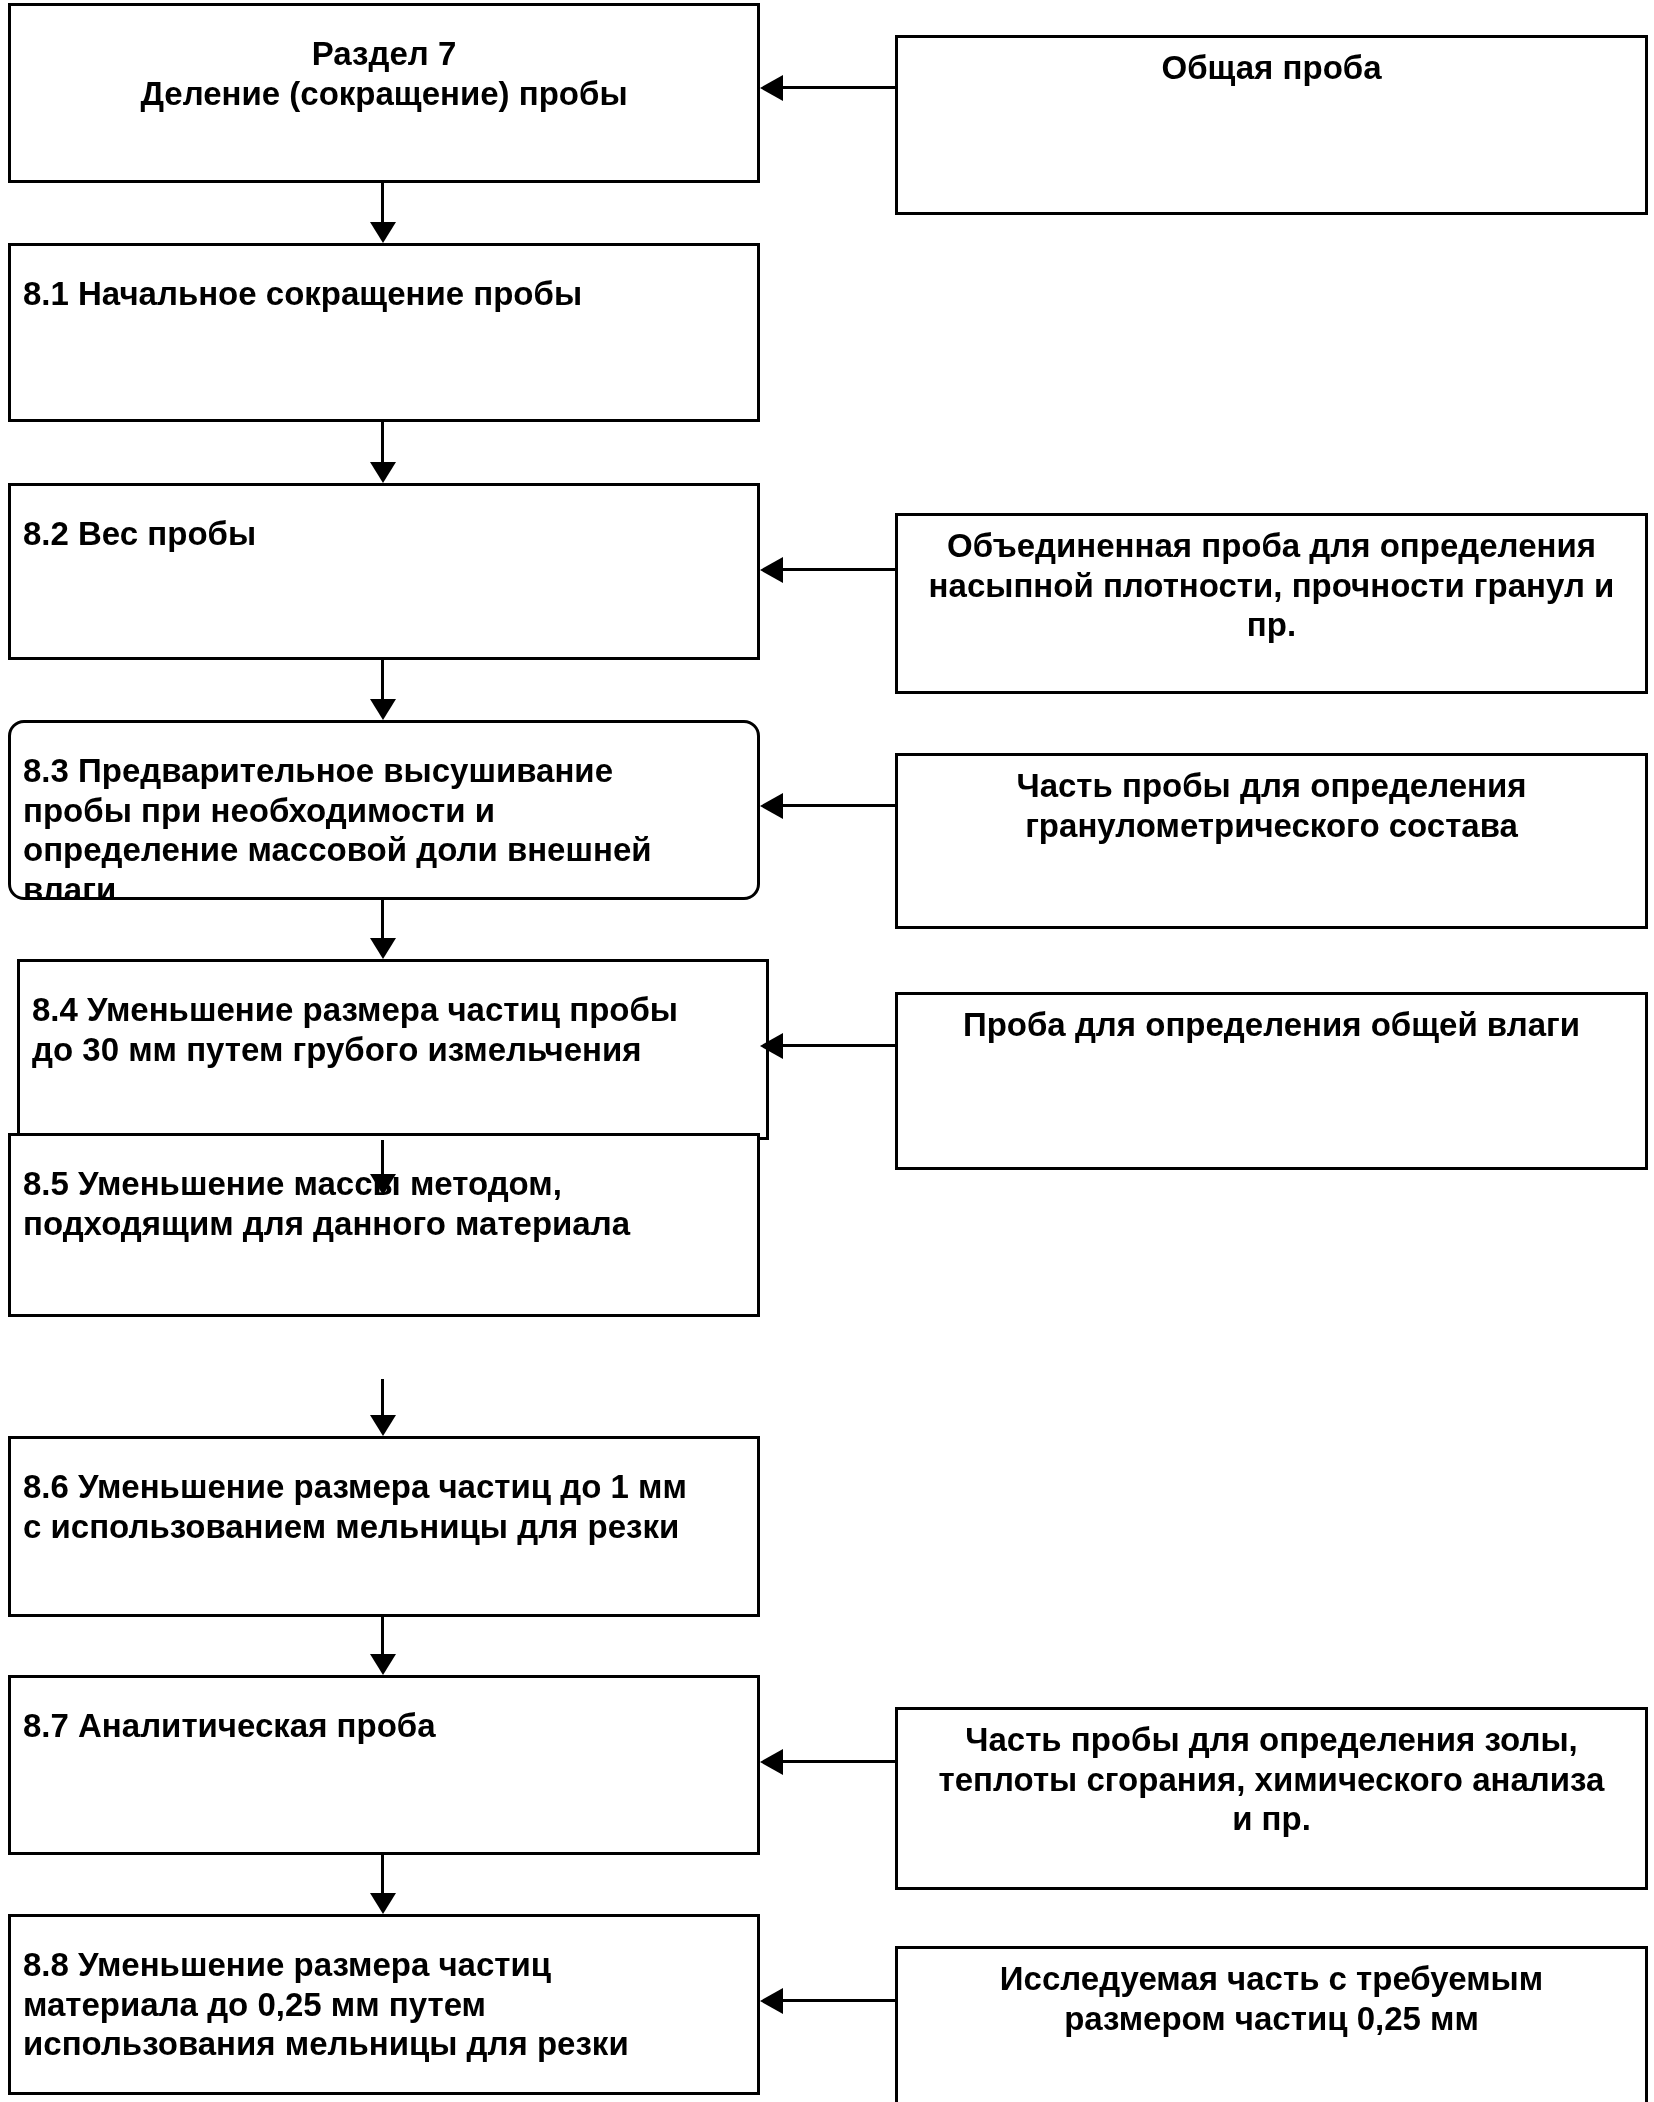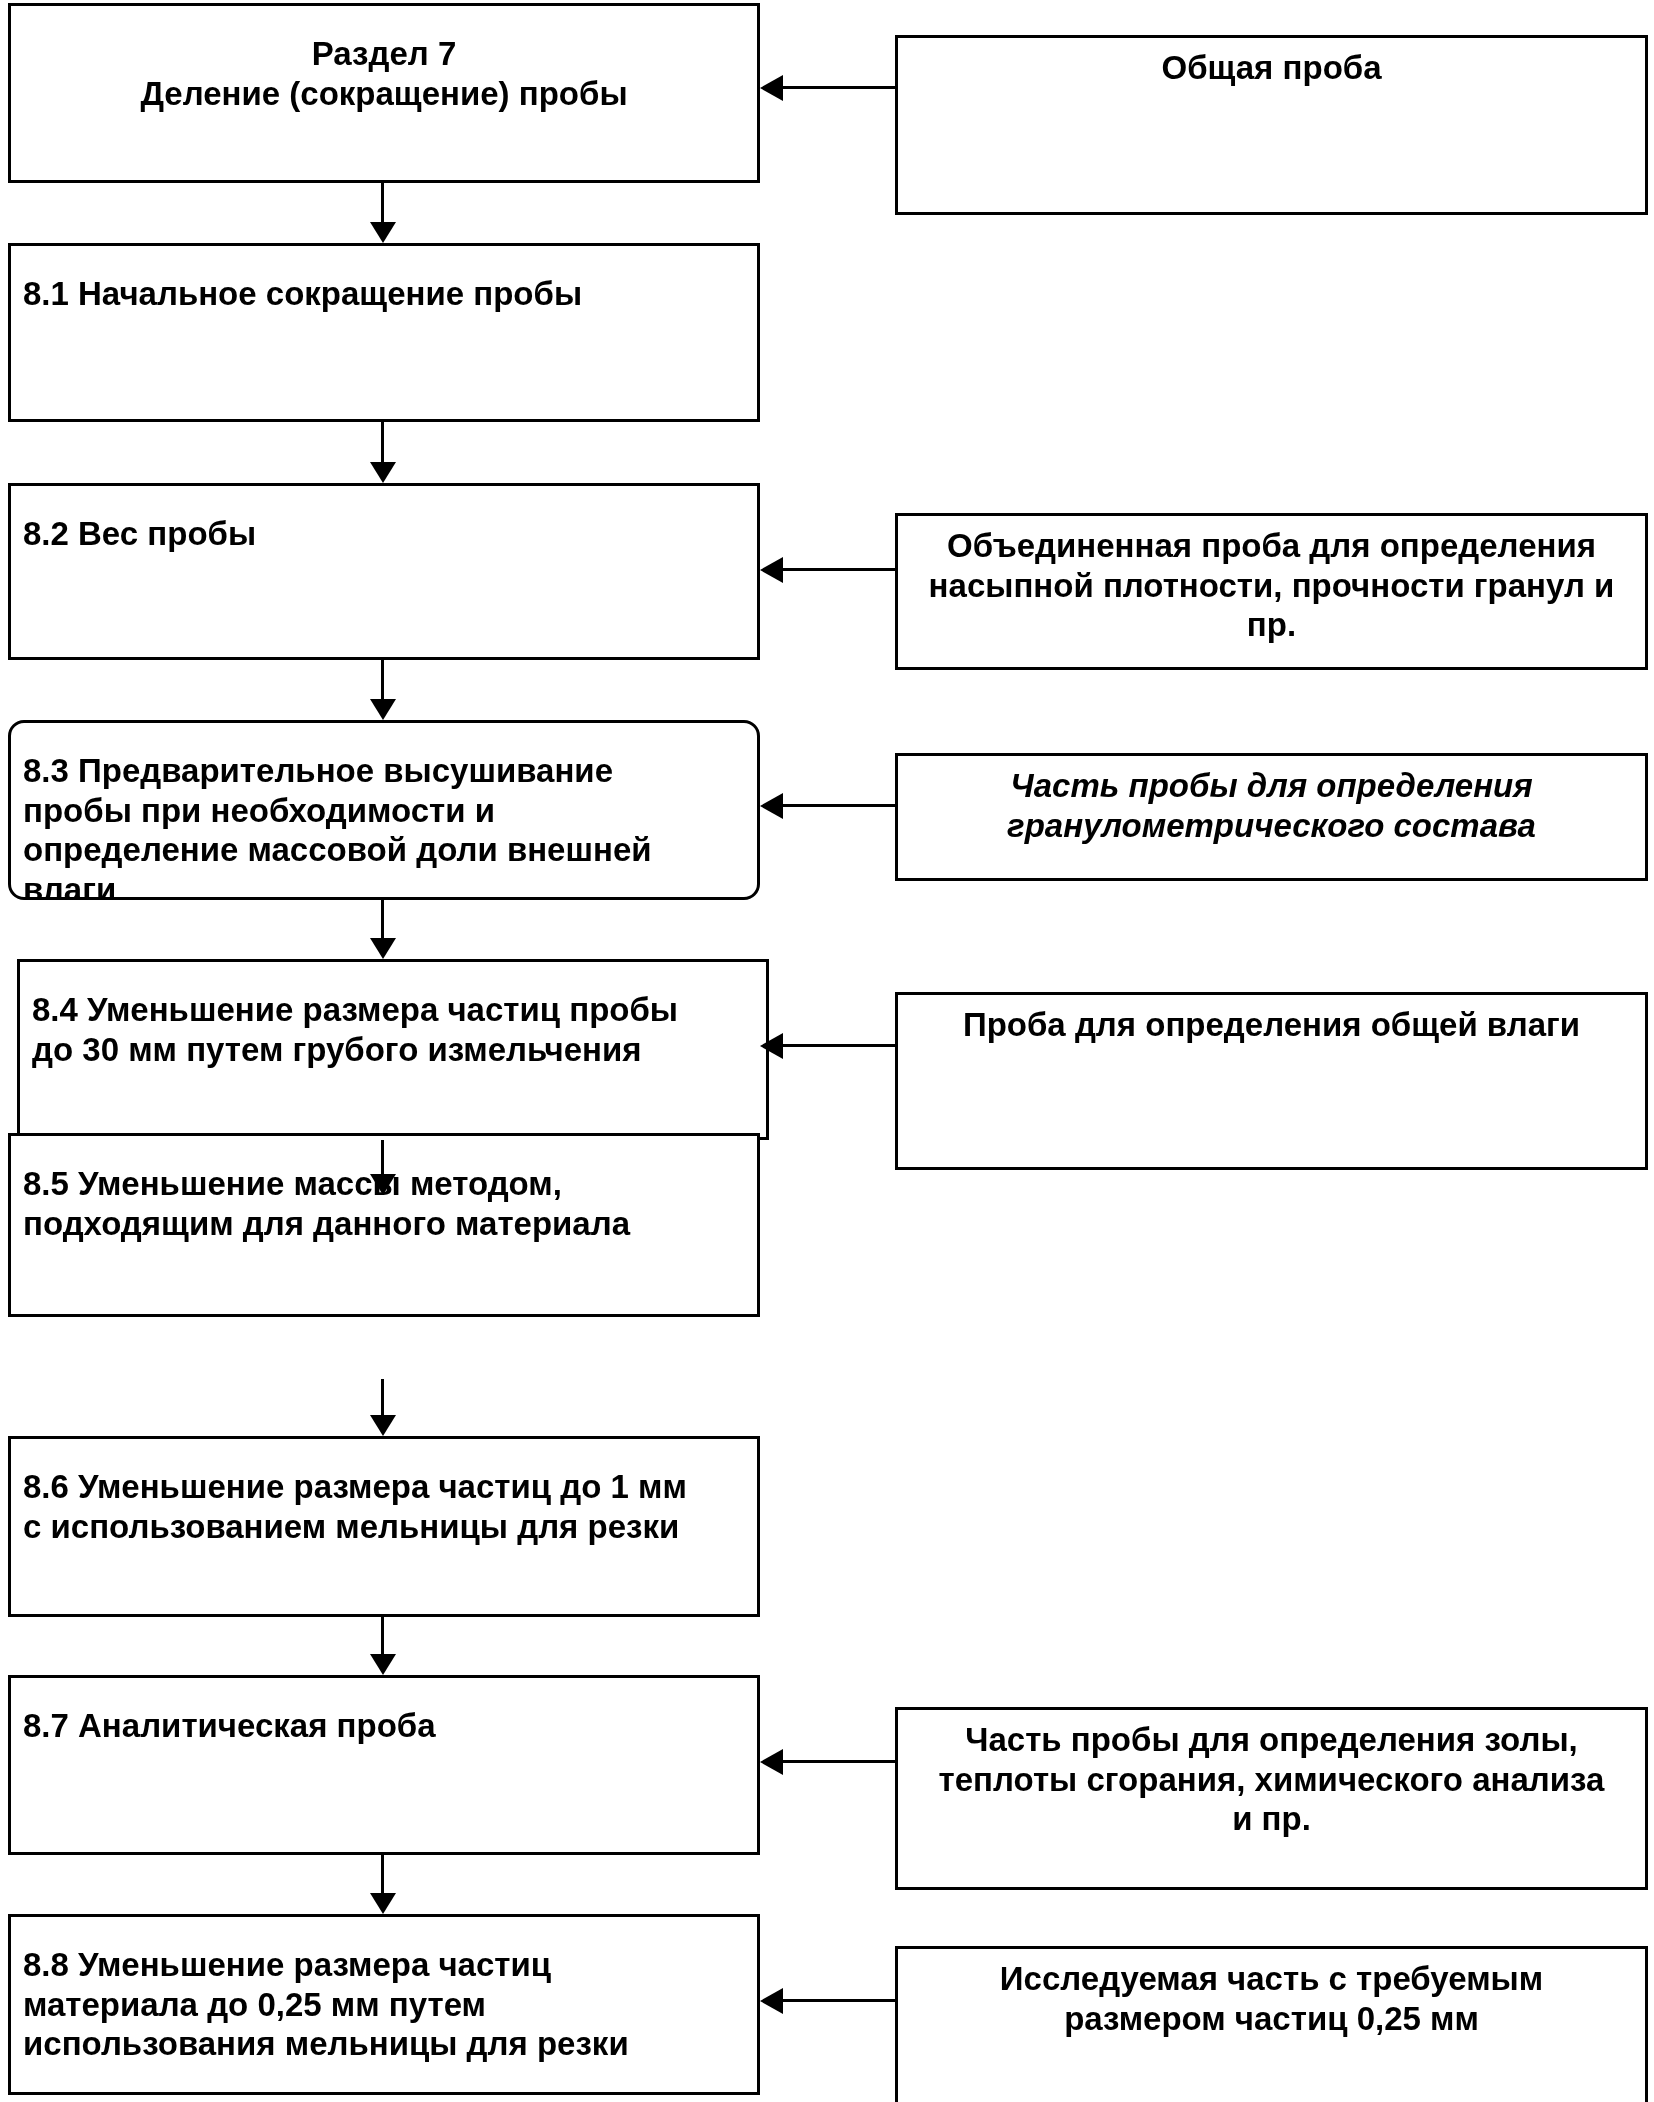--- a/index.html
+++ b/index.html
@@ -123,25 +123,25 @@
 с использованием мельницы для резки</div>
 
   <div class="box left-col" style="top:1675px;height:180px;">8.7 Аналитическая проба</div>
 
   <div class="box left-col" style="top:1914px;height:181px;">8.8 Уменьшение размера частиц
 материала до 0,25 мм путем
 использования мельницы для резки</div>
 
   <div class="box right-col" style="top:3px;height:180px;">Общая проба</div>
 
-  <div class="box right-col" style="top:481px;height:157px;">Объединенная проба для определения
+  <div class="box right-col" style="top:481px;height:181px;">Объединенная проба для определения
 насыпной плотности, прочности гранул и
 пр.</div>
 
-  <div class="box right-col" style="top:721px;height:128px;font-style:italic;">Часть пробы для определения
+  <div class="box right-col" style="top:721px;height:176px;">Часть пробы для определения
 гранулометрического состава</div>
 
   <div class="box right-col" style="top:960px;height:178px;">Проба для определения общей влаги</div>
 
   <div class="box right-col" style="top:1675px;height:183px;">Часть пробы для определения золы,
 теплоты сгорания, химического анализа
 и пр.</div>
 
   <div class="box right-col" style="top:1914px;height:182px;">Исследуемая часть с требуемым
 размером частиц 0,25 мм</div>

